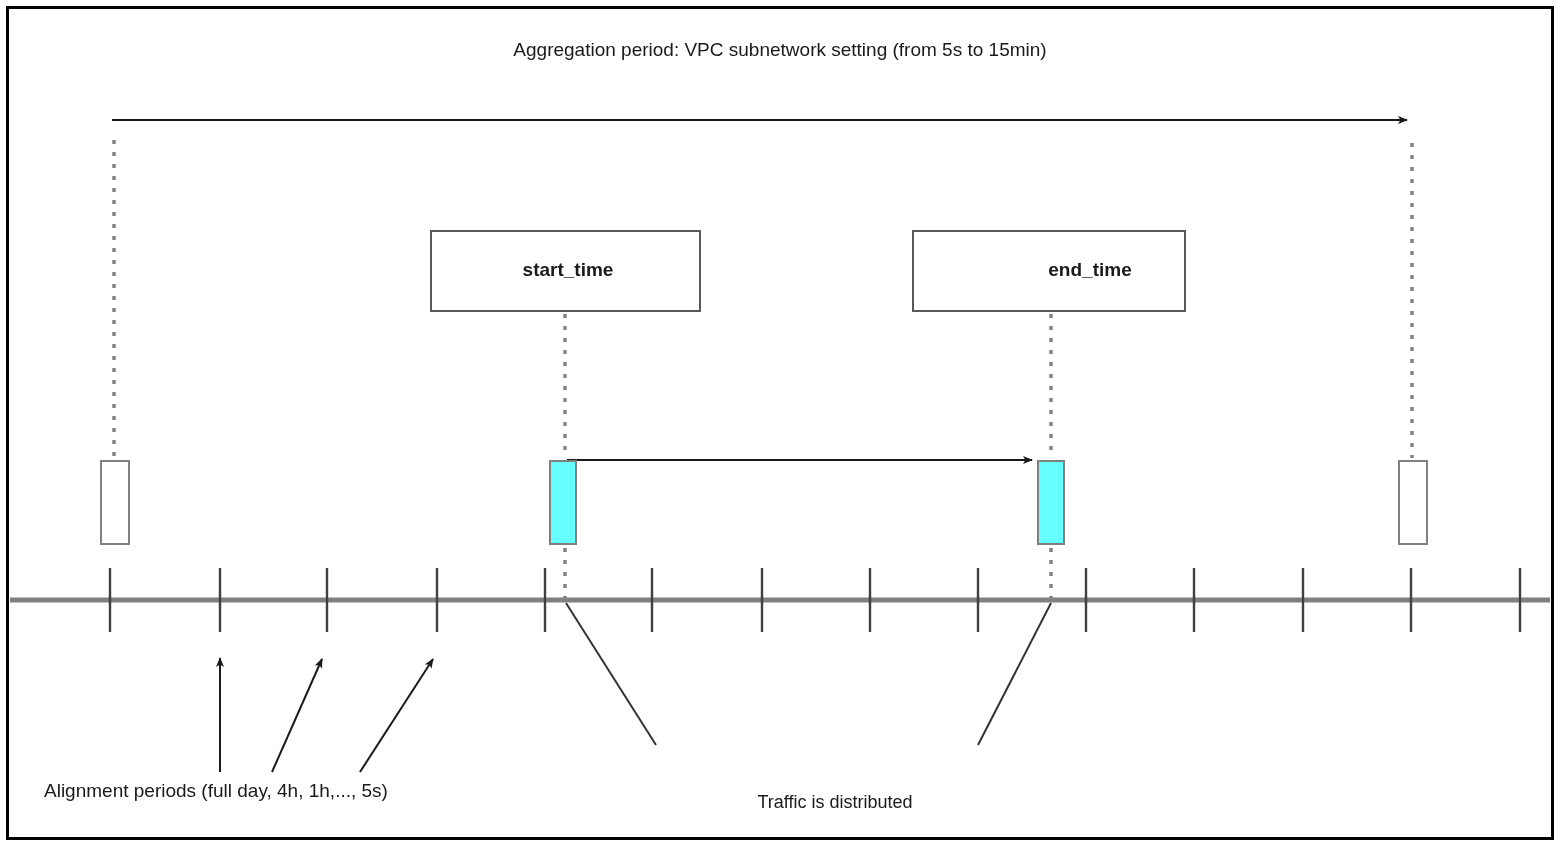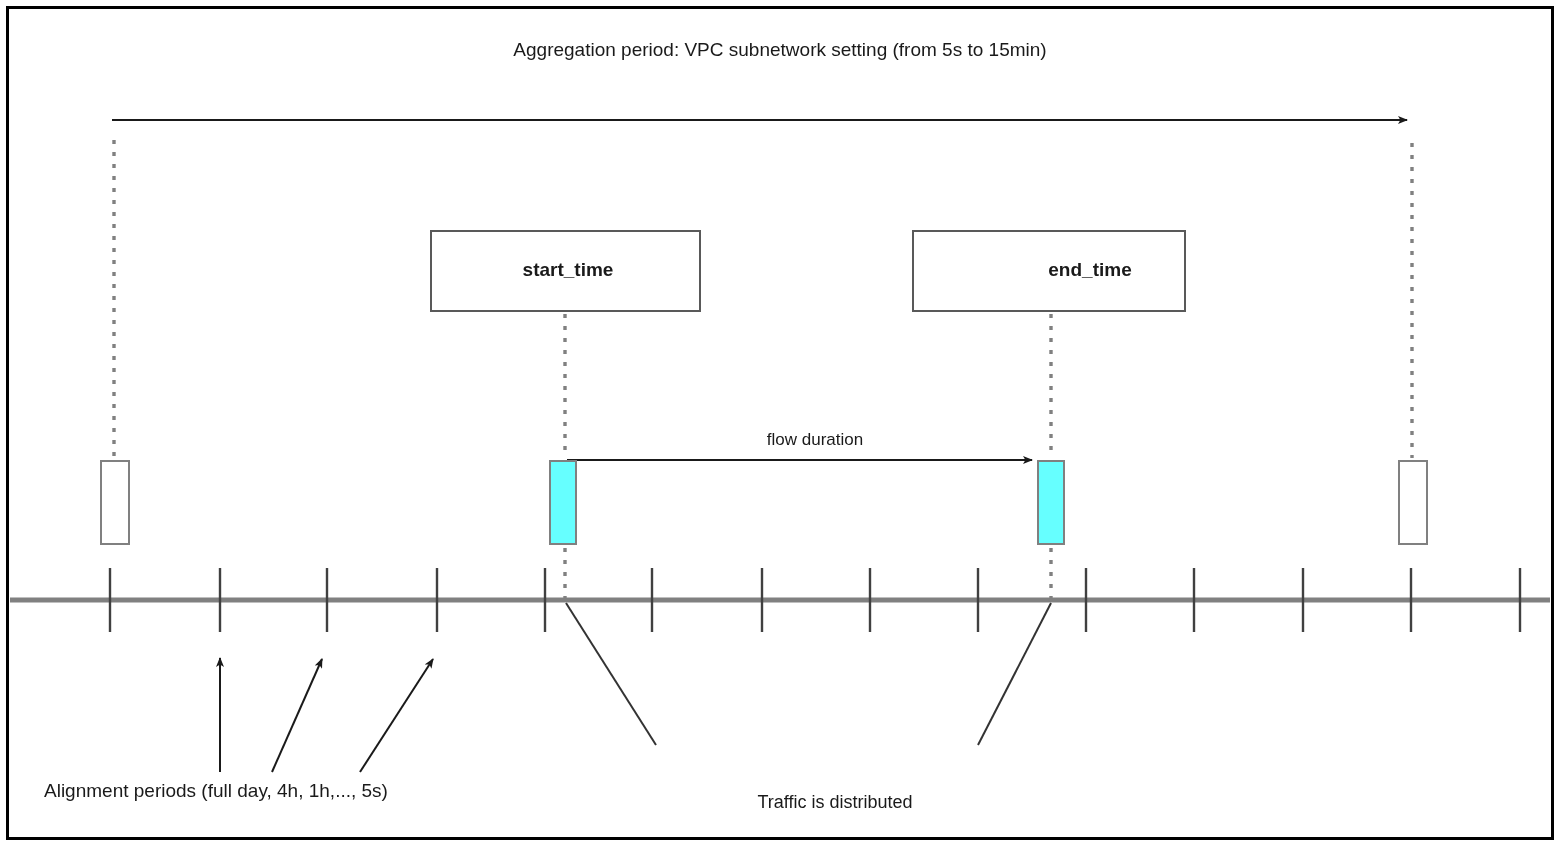--- a/index.html
+++ b/index.html
@@ -181,21 +181,20 @@
 
   <div class="box" id="start-time-box"></div>
   <div class="box" id="end-time-box"></div>
 
   <div class="txt" id="title-label">Aggregation period: VPC subnetwork setting (from 5s to 15min)</div>
 
   <div class="txt" id="start-time-label">start_time</div>
 
   <div class="txt" id="end-time-label">end_time</div>
 
-  <div class="txt" id="flow-duration-label">flow duration</div>
 
 
   <div class="txt" id="alignment-periods-label">Alignment periods (full day, 4h, 1h,..., 5s)</div>
 
   <div class="txt" id="traffic-note-label">
     <div>Traffic is distributed</div>
     
     
   </div>
 

